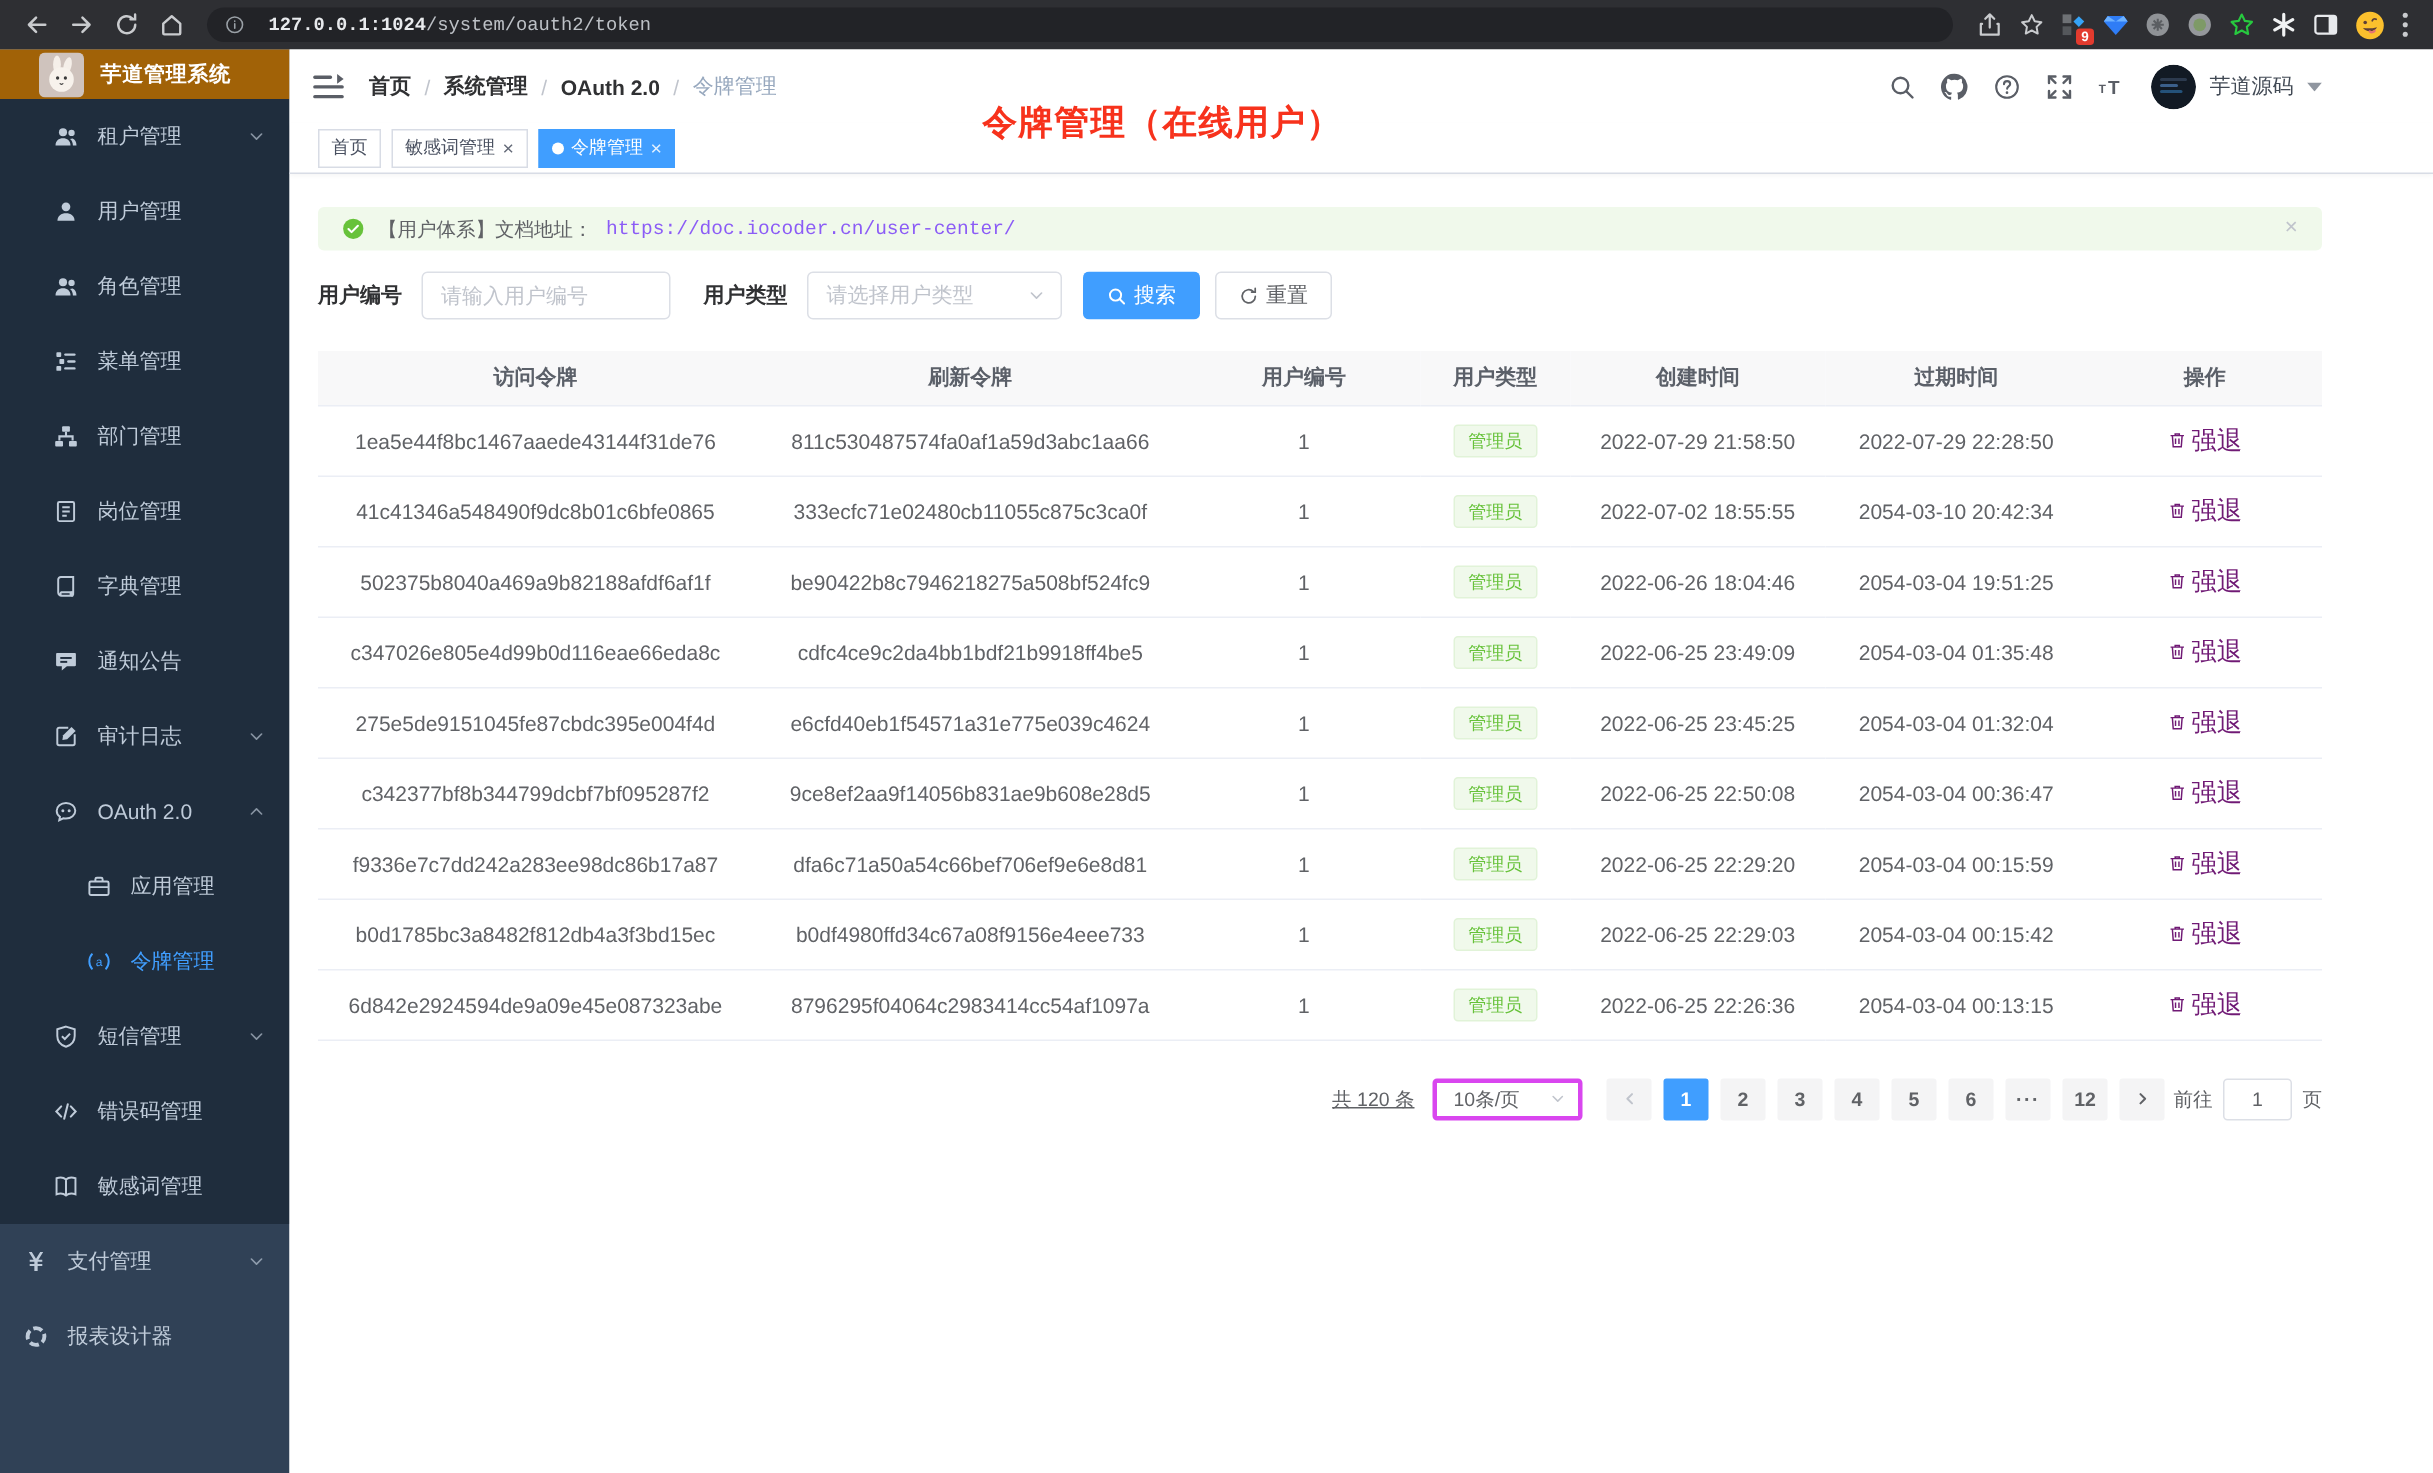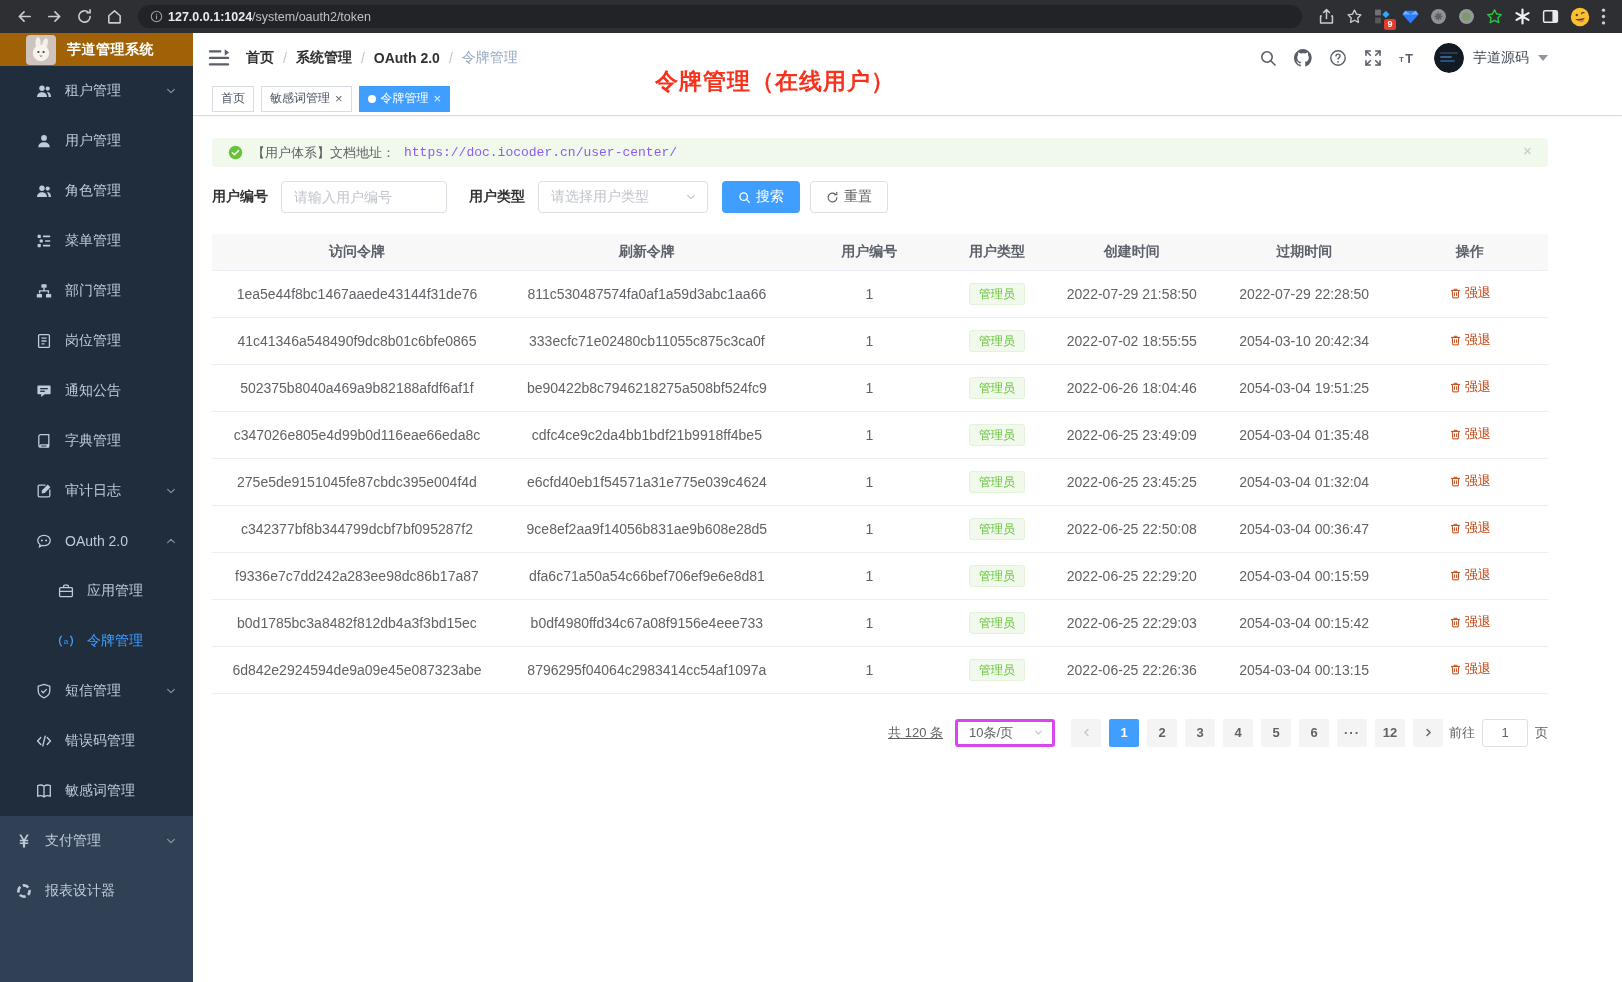--- a/index.html
+++ b/index.html
@@ -6,21 +6,21 @@
   html,body { width:1622px; height:982px; overflow:hidden;
     font-family:"Liberation Sans","DejaVu Sans",sans-serif; background:#fff; }
 
   
   .browser-bar { height:33px; background:#2e2f33; display:flex; align-items:center;
     padding:0 10px; gap:2px; }
   .bbtn { width:28px; height:28px; display:flex; align-items:center; justify-content:center;
     color:#c9cbce; flex:none; border-radius:50%; cursor:pointer; }
   .bbtn svg { width:17px; height:17px; }
   .url-pill { flex:1; height:23px; background:#222327; border-radius:12px; margin:0 8px;
-    display:flex; align-items:center; padding:0 12px; gap:5px; min-width:0; }
+    display:flex; align-items:center; padding:0 12px; gap:16px; min-width:0;font-family:Liberation Mono, monospace; }
   .url-pill svg { width:13px; height:13px; color:#9aa0a6; flex:none; }
   .url-text { font-size:12.5px; white-space:nowrap; overflow:hidden; }
   .url-host { color:#e8eaed; font-weight:600; }
   .url-path { color:#bdc1c6; }
   .ext-cluster { display:flex; align-items:center; gap:11px; padding:0 6px; }
   .ext-ic { width:17px; height:17px; position:relative; flex:none; cursor:pointer; }
   .ext-ic svg { width:100%; height:100%; }
   .ext-badge { position:absolute; right:-5px; bottom:-5px; background:#e33b2e; color:#fff;
     font-size:9px; font-weight:700; border-radius:2.5px; padding:1px 3.5px; line-height:1; }
 
@@ -104,21 +104,21 @@
 
   
   .table-wrap { margin-top:21px; }
   table { width:100%; border-collapse:collapse; table-layout:fixed; }
   th { height:36px; background:#f8f8f9; font-weight:600; color:#5b6069; font-size:14px;
     text-align:center; border-bottom:1px solid #ebeef5; }
   td { height:47px; border-bottom:1px solid #ebeef5; font-size:14px; color:#606266;
     text-align:center; white-space:nowrap; overflow:hidden; }
   .tag-admin { display:inline-block; height:22px; line-height:20px; padding:0 9px;
     border-radius:3px; background:#f0f9eb; border:1px solid #e1f3d8; color:#67c23a; font-size:12px; }
-  .revoke { color:#c2410c; font-size:13px; display:inline-flex; align-items:center; gap:3px; cursor:pointer; }
+  .revoke { color:#701a75; font-size:17px; display:inline-flex; align-items:center; gap:3px; cursor:pointer; }
   .revoke svg { width:13px; height:13px; }
 
   
   .pagination { display:flex; justify-content:flex-end; align-items:center; margin-top:25px;
     font-size:13px; color:#606266; }
   .pg-total { margin-right:12px;text-decoration:underline; }
   .pg-size { width:100px; height:28px; border:3px solid #d946ef; border-radius:3px;
     display:flex; align-items:center; justify-content:space-between; padding:0 8px 0 11px;
     color:#606266; cursor:pointer; }
   .pg-size .sel-arrow { width:11px; height:11px; color:#c0c4cc; }
@@ -326,37 +326,37 @@
             <svg viewBox="0 0 16 16" fill="none" stroke="currentColor" stroke-width="1.3">
               <rect x="2.6" y="1.6" width="10.8" height="12.8" rx="1"></rect>
               <path d="M5.5 5.2h5M5.5 8h5M5.5 10.8h3"></path>
             </svg>
           </span>
     <span class="mi-label">岗位管理</span>
 
   </div>
         <div class="menu-item lvl1">
     <span class="mi-icon">
+            <svg viewBox="0 0 16 16" fill="none" stroke="currentColor" stroke-width="1.3">
+              <path d="M12.8 14.2H5a2.2 2.2 0 0 1-2.2-2.2V3.4c0-1 .8-1.8 1.8-1.8h8.2v10.2H5a1.4 1.4 0 0 0 0 2.4h7.8z"></path>
+              <circle cx="11.9" cy="13" r="1.6" fill="currentColor" stroke="none"></circle>
+            </svg>
+          </span>
+    <span class="mi-label">字典管理</span>
+
+  </div>
+        <div class="menu-item lvl1">
+    <span class="mi-icon">
             <svg viewBox="0 0 16 16" fill="currentColor">
               <path d="M2.2 2.4h11.6c.5 0 .8.3.8.8v7.2c0 .5-.3.8-.8.8H8.6L5.2 14v-2.8h-3c-.5 0-.8-.3-.8-.8V3.2c0-.5.3-.8.8-.8z"></path>
               <rect x="4.2" y="5" width="7.6" height="1.3" fill="#1f2d3d"></rect>
               <rect x="4.2" y="7.6" width="4.6" height="1.3" fill="#1f2d3d"></rect>
             </svg>
           </span>
     <span class="mi-label">通知公告</span>
-
-  </div>
-        <div class="menu-item lvl1">
-    <span class="mi-icon">
-            <svg viewBox="0 0 16 16" fill="none" stroke="currentColor" stroke-width="1.3">
-              <path d="M12.8 14.2H5a2.2 2.2 0 0 1-2.2-2.2V3.4c0-1 .8-1.8 1.8-1.8h8.2v10.2H5a1.4 1.4 0 0 0 0 2.4h7.8z"></path>
-              <circle cx="11.9" cy="13" r="1.6" fill="currentColor" stroke="none"></circle>
-            </svg>
-          </span>
-    <span class="mi-label">字典管理</span>
 
   </div>
         <div class="menu-item lvl1">
     <span class="mi-icon">
             <svg viewBox="0 0 16 16" fill="none" stroke="currentColor" stroke-width="1.3">
               <path d="M9.5 2.2H3.4c-.7 0-1.2.5-1.2 1.2v9.2c0 .7.5 1.2 1.2 1.2h9.2c.7 0 1.2-.5 1.2-1.2V6.5"></path>
               <path d="M11.7 1.6l2.7 2.7-5.6 5.6-3.2.5.5-3.2z" fill="currentColor" stroke="none"></path>
             </svg>
           </span>
     <span class="mi-label">审计日志</span>

